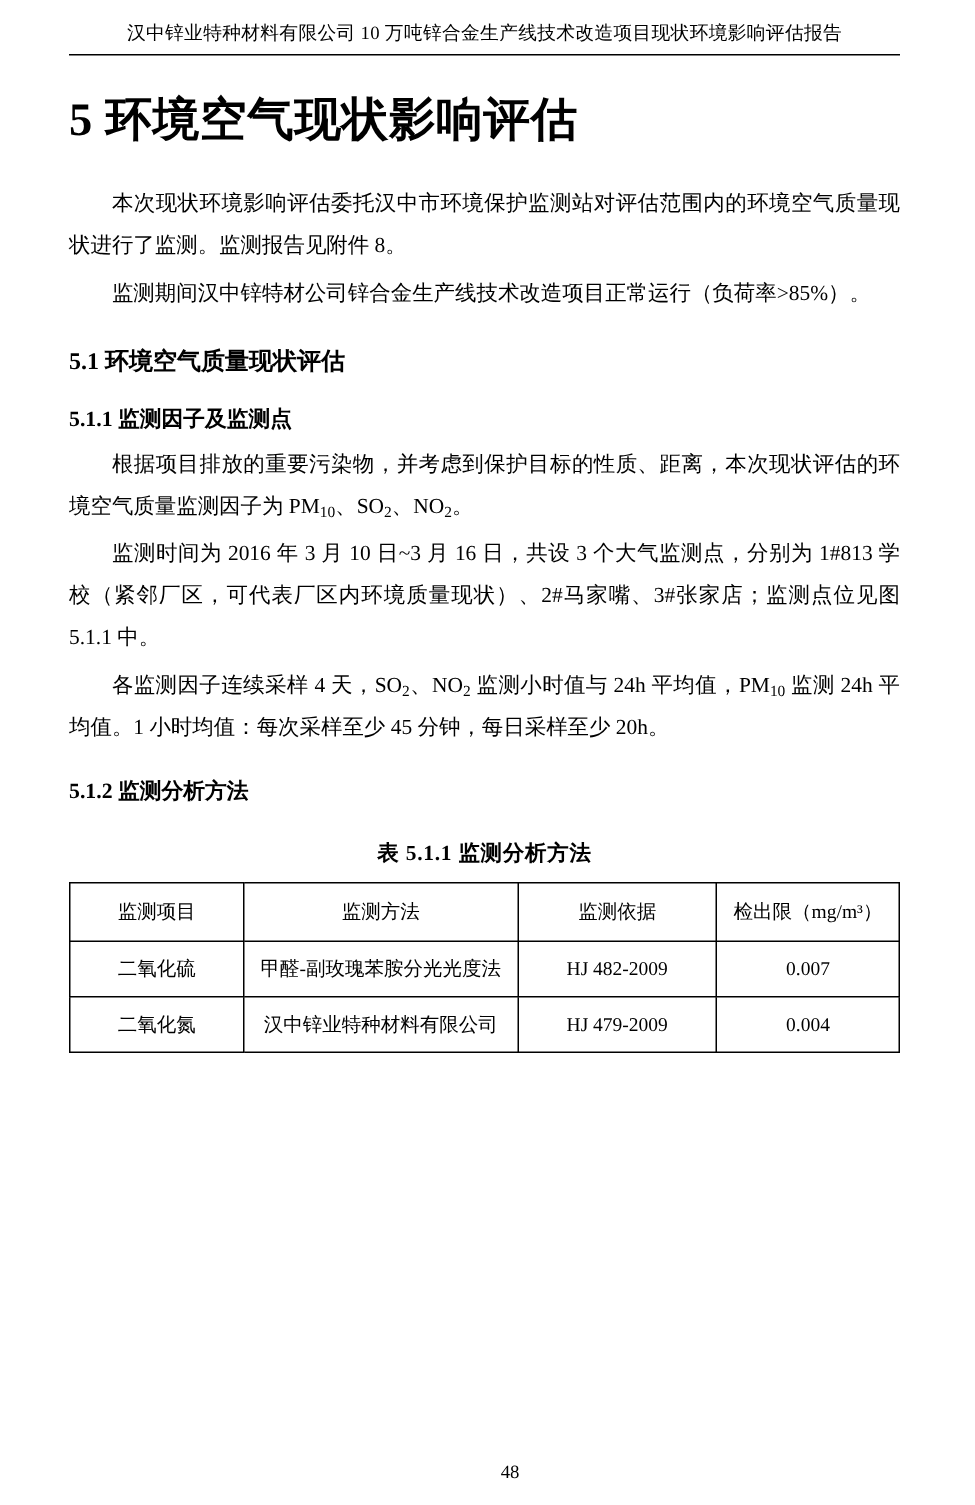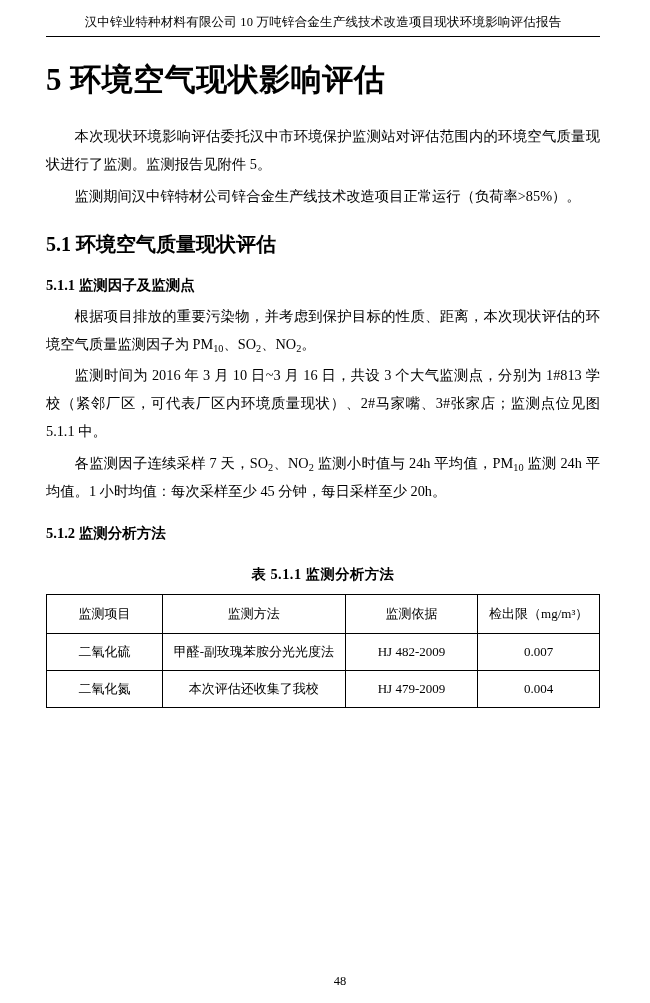--- a/index.html
+++ b/index.html
@@ -41,21 +41,21 @@
   }
   p.body {
     font-size: 14.3px;
     line-height: 1.95;
     margin: 0 0 4px 0;
     text-align: justify;
     text-justify: inter-ideograph;
     text-indent: 2em;
   }
   h2.sec {
-    font-size: 20px;
+    font-size: 16px;
     font-weight: bold;
     margin: 20px 0 14px 0;
   }
   h3.subsec {
     font-size: 14.5px;
     font-weight: bold;
     margin: 18px 0 8px 0;
   }
   sub {
     font-size: 0.72em;
@@ -99,32 +99,32 @@
 </head>
 <body>
 
 <div class="page">
 
   <div class="header">汉中锌业特种材料有限公司 10 万吨锌合金生产线技术改造项目现状环境影响评估报告</div>
   <div class="header-rule"></div>
 
   <h1 class="chapter">5  环境空气现状影响评估</h1>
 
-  <p class="body">本次现状环境影响评估委托汉中市环境保护监测站对评估范围内的环境空气质量现状进行了监测。监测报告见附件 5。</p>
+  <p class="body">本次现状环境影响评估委托汉中市环境保护监测站对评估范围内的环境空气质量现状进行了监测。监测报告见附件 8。</p>
   <p class="body">监测期间汉中锌特材公司锌合金生产线技术改造项目正常运行（负荷率&gt;85%）。</p>
 
   <h2 class="sec">5.1 环境空气质量现状评估</h2>
 
   <h3 class="subsec">5.1.1  监测因子及监测点</h3>
 
   <p class="body"><span>根据项目排放的重要污染物，并考虑到保护目标的性质、距离，本次现状评估的环境空气质量监测因子为 PM</span><sub>10</sub><span>、SO</span><sub>2</sub><span>、NO</span><sub>2</sub><span>。</span></p>
 
   <p class="body">监测时间为 2016 年 3 月 10 日~3 月 16 日，共设 3 个大气监测点，分别为 1#813 学校（紧邻厂区，可代表厂区内环境质量现状）、2#马家嘴、3#张家店；监测点位见图 5.1.1 中。</p>
 
-  <p class="body"><span>各监测因子连续采样 7 天，SO</span><sub>2</sub><span>、NO</span><sub>2</sub><span> 监测小时值与 24h 平均值，PM</span><sub>10</sub><span> 监测 24h 平均值。1 小时均值：每次采样至少 45 分钟，每日采样至少 20h。</span></p>
+  <p class="body"><span>各监测因子连续采样 4 天，SO</span><sub>2</sub><span>、NO</span><sub>2</sub><span> 监测小时值与 24h 平均值，PM</span><sub>10</sub><span> 监测 24h 平均值。1 小时均值：每次采样至少 45 分钟，每日采样至少 20h。</span></p>
 
   <h3 class="subsec">5.1.2  监测分析方法</h3>
 
 
   <div class="table-caption">表 5.1.1     监测分析方法</div>
 
   <table class="data">
     <thead>
       <tr>
         <td class="col1">监测项目</td>
@@ -135,21 +135,21 @@
     </thead>
     <tbody>
       <tr>
         <td>二氧化硫</td>
         <td>甲醛-副玫瑰苯胺分光光度法</td>
         <td>HJ 482-2009</td>
         <td>0.007</td>
       </tr>
       <tr>
         <td>二氧化氮</td>
-        <td>本次评估还收集了我校</td>
+        <td>汉中锌业特种材料有限公司</td>
         <td>HJ 479-2009</td>
         <td>0.004</td>
       </tr>
     </tbody>
   </table>
 
   <div class="pagenum">48</div>
 </div>
 
 </body></html>

